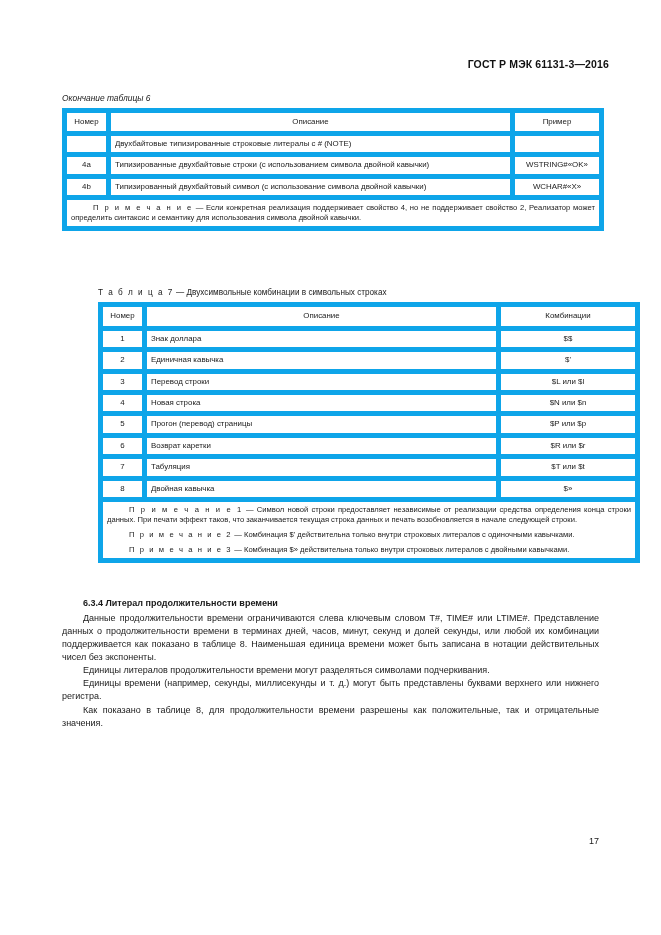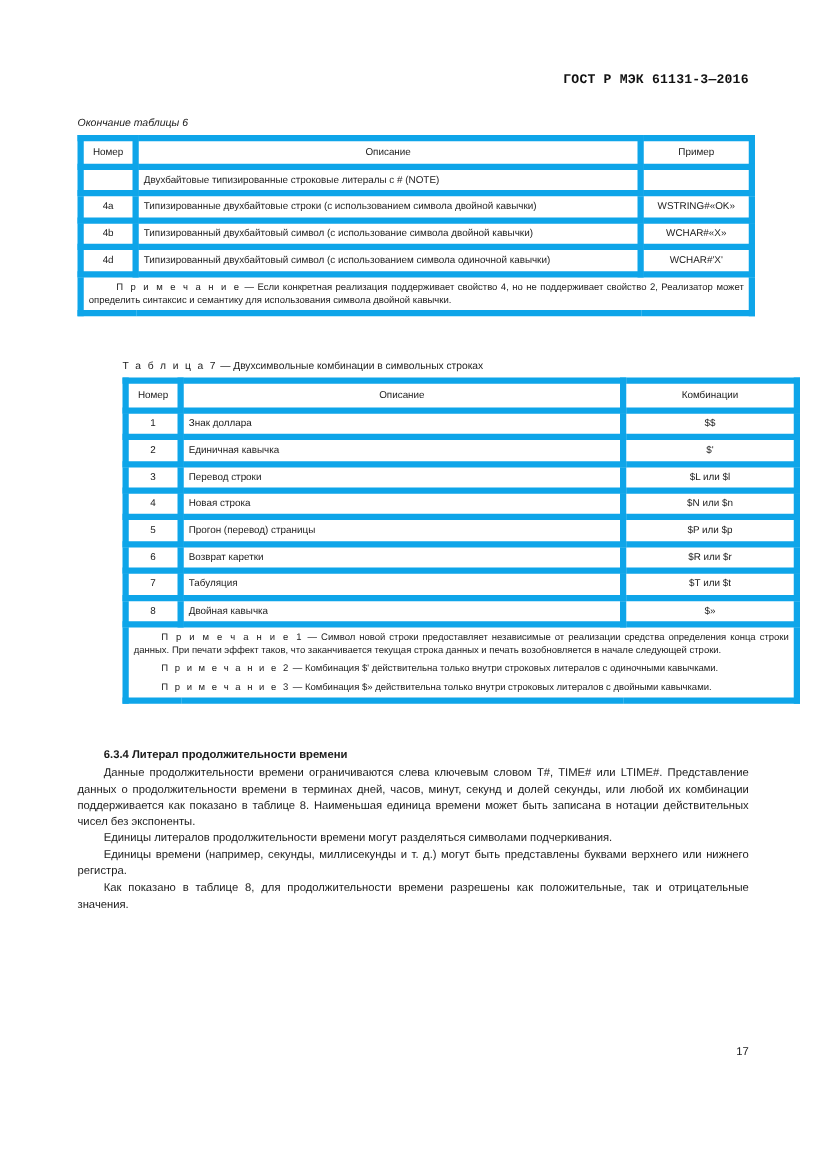--- a/index.html
+++ b/index.html
@@ -20,29 +20,28 @@
     left: 0; top: 0;
     width: 661px;
     height: 935px;
     box-sizing: border-box;
     padding: 0;
   }
 
   
   .runhead {
     position: absolute;
-    left: 62px;
+    left: 72px;
     top: 58px;
     width: 537px;
     text-align: right;
     font-size: 10.5px;
     font-weight: bold;
     letter-spacing: 0.15px;
     color: #111;
-    font-family: Liberation Mono, monospace;
   }
 
   
   .caption {
     font-size: 8.2px;
     color: #1a1a1a;
     margin: 0 0 4px 0;
     line-height: 1.25;
   }
   .caption.italic { font-style: italic; font-size: 8.4px; }
@@ -158,25 +157,20 @@
           <td class="num">4a</td>
           <td class="desc">Типизированные двухбайтовые строки (с использованием символа двойной кавычки)</td>
           <td class="ex">WSTRING#«OK»</td>
         </tr>
         <tr>
           <td class="num">4b</td>
           <td class="desc">Типизированный двухбайтовый символ (с использование символа двойной кавычки)</td>
           <td class="ex">WCHAR#«X»</td>
         </tr>
         <tr>
-          <td class="num">4d</td>
-          <td class="desc">Типизированный двухбайтовый символ (с использованием символа одиночной кавычки)</td>
-          <td class="ex">WCHAR#'X'</td>
-        </tr>
-        <tr>
           <td class="noteblock" colspan="3">
             <p><span class="nword">П р и м е ч а н и е</span><span> — Если конкретная реализация поддерживает свойство 4, но не поддерживает свойство 2, Реализатор может определить синтаксис и семантику для использования символа двойной кавычки.</span></p>
           </td>
         </tr>
       </tbody>
     </table>
   </div>
 
   <div class="blk" style="top:288px;padding-left:36px;">
     <div class="caption"><span class="spaced">Т а б л и ц а  7</span><span> — Двухсимвольные комбинации в символьных строках</span></div>

